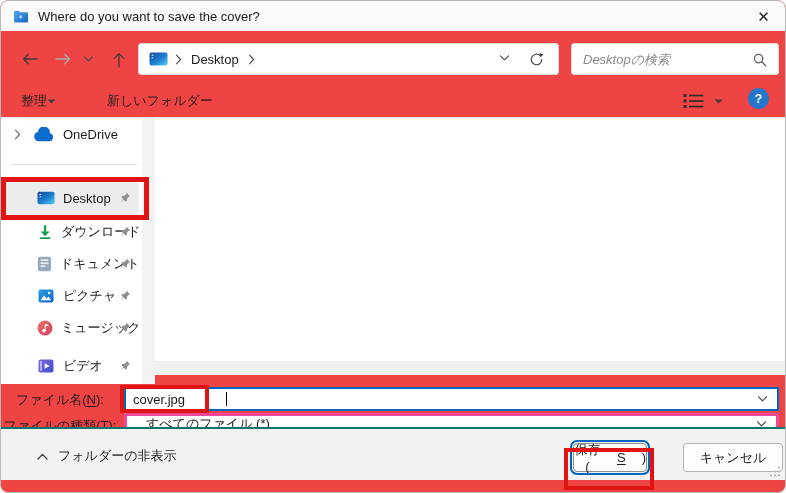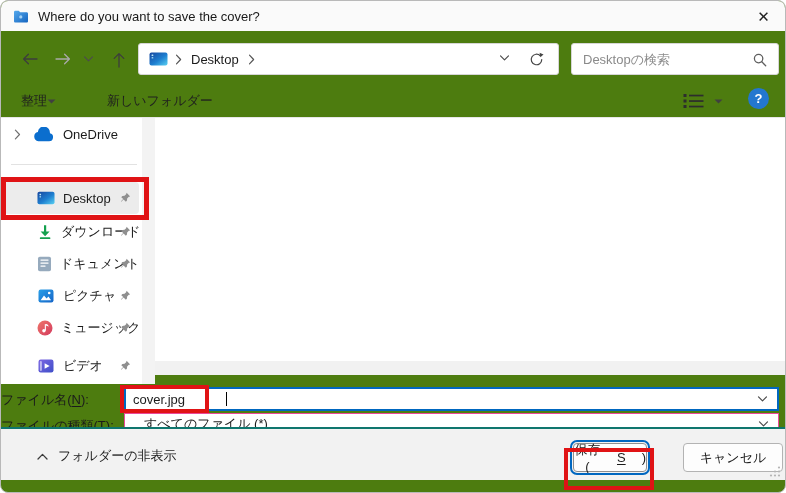--- a/index.html
+++ b/index.html
@@ -1,18 +1,18 @@
 <!DOCTYPE html>
 <html><head>
 <meta charset="utf-8">
 <style>
   * { margin:0; padding:0; box-sizing:border-box; }
   html,body { background:#fff; }
   body { font-family:"Liberation Sans","DejaVu Sans",sans-serif; font-size:13px; color:#1b1b1b; }
-  .dialog { position:relative; width:786px; height:493px; background:#4d7c0f; border:1px solid #b9b9b9;
+  .dialog { position:relative; width:786px; height:493px; background:#ef4444; border:1px solid #b9b9b9;
             border-radius:8px; overflow:hidden; }
 
   
   .titlebar { position:absolute; left:0; top:0; width:100%; height:30px; background:#fafafa;
               display:flex; align-items:center; padding:0 12px; }
   .titlebar .ticon { margin-right:9px; display:flex; }
   .title-text { font-size:13px; color:#191919; }
   .close-btn { position:absolute; right:13px; top:7px; width:17px; height:17px; display:flex;
                align-items:center; justify-content:center; font-size:15px; color:#222; cursor:default; }
 
@@ -21,21 +21,21 @@
   .navbtn { position:absolute; top:4px; width:28px; height:28px; display:flex; align-items:center; justify-content:center; border-radius:4px; }
   .addressbar { position:absolute; left:137px; top:2px; width:421px; height:32px; background:#fff;
                 border:1px solid #d6d6d6; border-radius:3px; display:flex; align-items:center; padding-left:10px; }
   .crumb-sep { margin:0 7px; display:flex; }
   .crumb { font-size:13px; color:#1b1b1b; padding:2px 2px; }
   .addr-caret { position:absolute; right:48px; top:10px; }
   .addr-refresh { position:absolute; right:14px; top:8px; }
   .searchbox { position:absolute; left:570px; top:2px; width:208px; height:32px; background:#fff;
                border:1px solid #d6d6d6; border-radius:3px; }
   .searchbox input { position:absolute; left:0; top:0; width:100%; height:100%; border:none; outline:none;
-                     background:transparent; padding:0 32px 0 11px; font-family:inherit; font-size:13px; color:#1b1b1b; }
+                     background:transparent; padding:0 32px 0 11px; font-family:inherit; font-size:13px; color:#1b1b1b;font-style:italic; }
   .searchbox input::placeholder { color:#8a8a8a; opacity:1; }
   .search-mag { position:absolute; right:11px; top:9px; }
 
   
   .cmdbar { position:absolute; left:0; top:84px; width:100%; height:32px; }
   .cmdbtn { position:absolute; top:2px; height:28px; display:flex; align-items:center; 
             padding:0 6px; border-radius:4px; color:#1f1f1f; font-size:13px; }
   .viewicons { position:absolute; right:62px; top:8px; display:flex; align-items:center; gap:10px; }
   .helpbtn { position:absolute; right:16px; top:3px; width:21px; height:21px; border-radius:50%;
              background:#2377cf; color:#fff; font-weight:bold; font-size:13px; display:flex;
@@ -53,27 +53,27 @@
   .sb-row.selected { background:#ececec; }
   .sb-icon { margin-left:33px; width:18px; display:flex; justify-content:center; }
   .sb-label { margin-left:8px; font-size:13px; white-space:nowrap; }
   .sb-pin { position:absolute; right:8px; top:10px; display:flex; }
 
   .splitter { position:absolute; left:141px; top:117px; width:13px; height:266px; background:#f3f3f3; }
   .listview { position:absolute; left:154px; top:117px; width:632px; height:243px; background:#fff; }
   .hscroll { position:absolute; left:154px; top:360px; width:632px; height:14px; background:#f1f1f1; }
 
   
-  .fieldlabel { position:absolute; left:0; width:118px; text-align:left; font-size:13px; color:#1b1b1b; }
+  .fieldlabel { position:absolute; left:0; width:118px; text-align:center; font-size:13px; color:#1b1b1b; }
   .u { text-decoration:underline; text-underline-offset:2px; }
   .filename-box { position:absolute; left:123px; top:386px; width:655px; height:24px; background:#fff;
                   border:2px solid #0067c0; display:flex; align-items:center; padding-left:7px; font-size:13px;gap:40px; }
   .caret-bar { display:inline-block; width:1px; height:14px; background:#000; margin-left:1px; }
   .filetype-box { position:absolute; left:123px; top:412px; width:655px; height:22px; background:#fff;
-                  border:1px solid #ec4899; display:flex; align-items:center; padding-left:19px; font-size:13px; }
+                  border:3px solid #ec4899; display:flex; align-items:center; padding-left:19px; font-size:13px; }
   .box-chev { position:absolute; right:9px; top:50%; margin-top:-4px; }
 
   
   .footer { position:absolute; left:0; top:426px; width:100%; height:53px; background:#f2f2f2; border-top:2px solid #0f766e; }
   .hidefolders { position:absolute; left:36px; top:18px; display:flex; align-items:center; gap:10px; font-size:13px; color:#1b1b1b; }
   .btn { position:absolute; top:14px; height:29px; background:#fdfdfd; border:1px solid #b3b3b3;
          border-radius:4px; font-family:inherit; font-size:13px; color:#1b1b1b; display:flex; align-items:center; justify-content:center; }
   .btn.save { left:572px; width:74px; border-color:#8f8f8f; outline:2px solid #0067c0; outline-offset:1px;gap:16px; }
   .btn.cancel { left:682px; width:100px; }
   .grip { position:absolute; right:3px; bottom:2px; }

